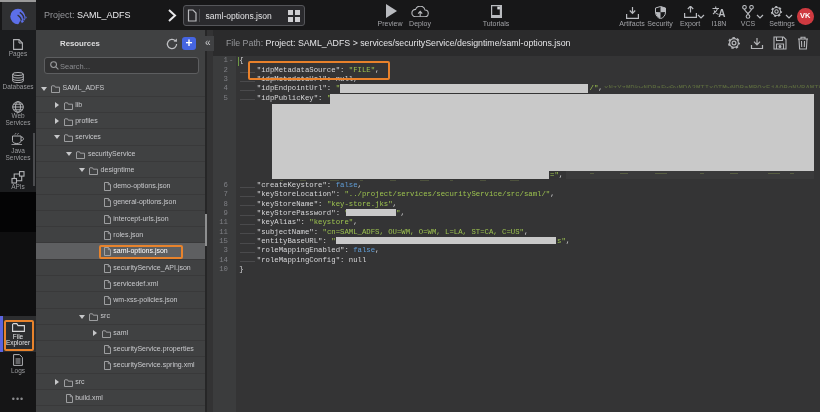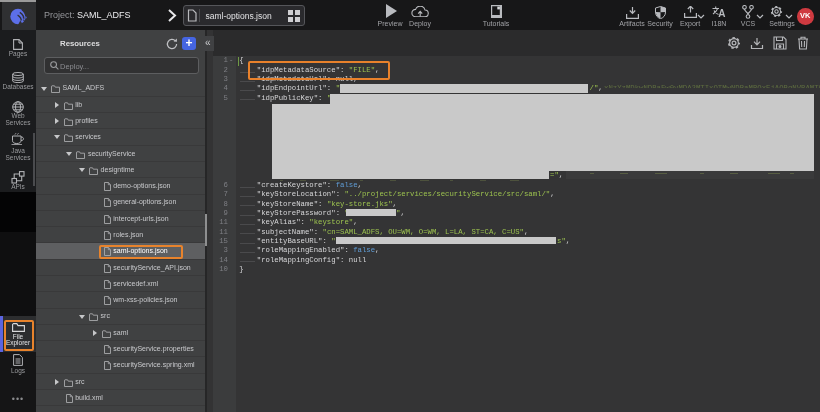--- a/index.html
+++ b/index.html
@@ -236,21 +236,21 @@
       <path d="M10.6 6 A4.6 4.6 0 1 1 9.4 2.9" fill="none" stroke="#c0c1c4" stroke-width="1.2"></path>
       <polygon points="10.8,0.4 11,3.8 7.6,3.4" fill="#c0c1c4"></polygon>
     </svg>
   <div class="abs" id="plusbtn">+</div>
   <div class="abs" id="collbtn">«</div>
   <div class="abs" id="searchbox"></div>
   <svg class="icn" style="left:50px;top:61px" width="9" height="9" viewBox="0 0 9 9">
       <circle cx="3.6" cy="3.6" r="2.9" fill="none" stroke="#9a9b9e" stroke-width="1.1"></circle>
       <path d="M5.8 5.8 L8.4 8.4" stroke="#9a9b9e" stroke-width="1.1"></path>
     </svg>
-  <div class="abs" id="searchtext">Deploy...</div>
+  <div class="abs" id="searchtext">Search...</div>
 
   <div id="tree">
       <div class="trow" style="top:80.4px">
         <div class="arr-d" style="left:5px"></div>
         <svg style="position:absolute;left:15px;top:5px" width="9" height="8" viewBox="0 0 9 8">
           <path d="M0.5 1.2 L0.5 7.5 L8.5 7.5 L8.5 2.2 L4.3 2.2 L3.5 0.8 L1 0.8 Z" fill="none" stroke="#a8a9ac" stroke-width="0.9"></path>
         </svg>
         <div class="tlabel" style="left:26.5px">SAML_ADFS</div>
       </div>
       <div class="trow" style="top:96.69px">
@@ -386,20 +386,21 @@
         </svg>
         <div class="tlabel" style="left:39.2px">build.xml</div>
       </div>
       <div class="abs" id="selbox"></div>
     </div>
   <div class="abs" style="left:204.8px;top:30px;width:8.2px;height:382px;background:#333334;"></div>
   <div class="abs" style="left:204.8px;top:30px;width:2.6px;height:382px;background:#262627;"></div>
   <div class="abs" style="left:205.2px;top:214px;width:1.8px;height:32px;background:#8e8f90;"></div>
 
   <div class="abs" id="fpbar"></div>
+  <div class="abs" id="fptext">File Path: <b>Project: SAML_ADFS &gt; services/securityService/designtime/saml-options.json</b></div>
   <svg class="icn" style="left:727px;top:36px" width="14" height="14" viewBox="0 0 14 14">
       <g stroke="#b4b5b8" fill="none">
         <circle cx="7" cy="7" r="5.1" stroke-width="1.9" stroke-dasharray="2.35 2.23" stroke-dashoffset="1"></circle>
         <circle cx="7" cy="7" r="4.4" stroke-width="1.2"></circle>
         <circle cx="7" cy="7" r="1.9" stroke-width="1.2"></circle>
       </g>
     </svg>
   <svg class="icn" style="left:750px;top:36px" width="14" height="14" viewBox="0 0 14 14">
       <path d="M7 2 L7 8.5 M4 5.7 L7 8.8 L10 5.7" stroke="#b4b5b8" stroke-width="1.2" fill="none"></path>
       <path d="M1.5 9 L1.5 12.5 L12.5 12.5 L12.5 9" stroke="#b4b5b8" stroke-width="1.2" fill="none"></path>

